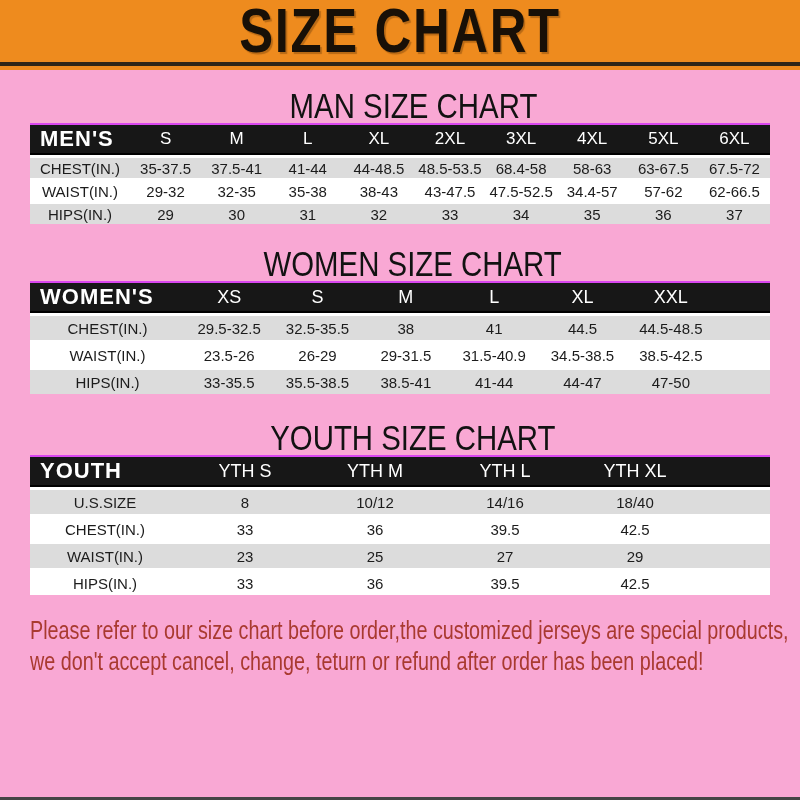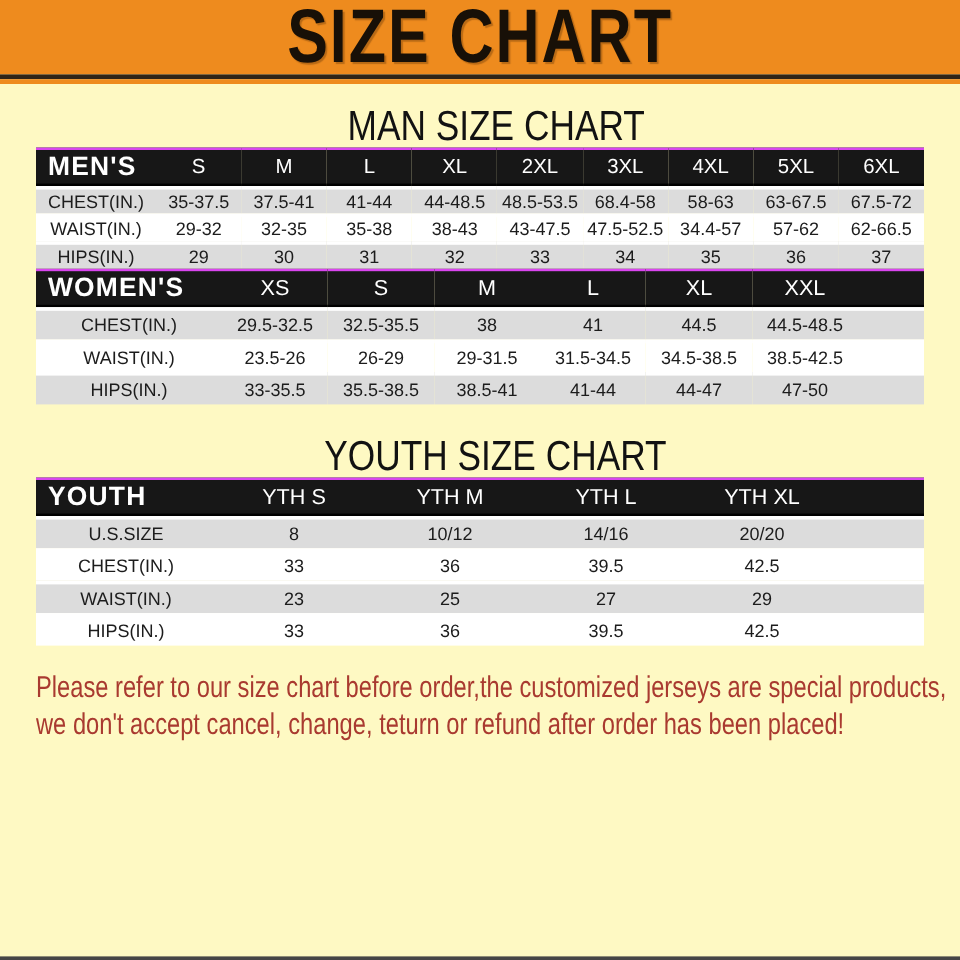--- a/index.html
+++ b/index.html
@@ -3,21 +3,21 @@
 <meta charset="utf-8">
 <style>
   * { margin: 0; padding: 0; box-sizing: border-box; }
   html, body { background: #ffffff; }
   body { font-family: "Liberation Sans", sans-serif; }
   .page {
     position: relative;
     width: 800px;
     height: 800px;
     margin: 0 auto;
-    background: #fef9c3;
+    background: #f9a8d4;
     overflow: hidden;
   }
 
   
   .banner {
     height: 62px;
     background: #ee8b1e;
     display: flex;
     align-items: center;
     justify-content: center;
@@ -182,20 +182,23 @@
           <td>32</td>
           <td>33</td>
           <td>34</td>
           <td>35</td>
           <td>36</td>
           <td>37</td>
         </tr>
       </tbody>
     </table>
 
+  <div class="section-title title-women">
+    <span>WOMEN SIZE CHART</span>
+  </div>
   <table class="size-table table-women">
       <thead>
         <tr>
           <th class="corner-label" style="width: 155px;">WOMEN'S</th>
           <th>XS</th>
           <th>S</th>
           <th>M</th>
           <th>L</th>
           <th>XL</th>
           <th>XXL</th>
@@ -211,21 +214,21 @@
           <td>41</td>
           <td>44.5</td>
           <td>44.5-48.5</td>
           <td style="width: 55px;"></td>
         </tr>
         <tr>
           <td style="width: 155px;">WAIST(IN.)</td>
           <td>23.5-26</td>
           <td>26-29</td>
           <td>29-31.5</td>
-          <td>31.5-34.5</td>
+          <td>31.5-40.9</td>
           <td>34.5-38.5</td>
           <td>38.5-42.5</td>
           <td style="width: 55px;"></td>
         </tr>
         <tr>
           <td style="width: 155px;">HIPS(IN.)</td>
           <td>33-35.5</td>
           <td>35.5-38.5</td>
           <td>38.5-41</td>
           <td>41-44</td>
@@ -249,21 +252,21 @@
           <th>YTH XL</th>
           <th style="width: 70px;"></th>
         </tr>
       </thead>
       <tbody>
         <tr>
           <td style="width: 150px;">U.S.SIZE</td>
           <td>8</td>
           <td>10/12</td>
           <td>14/16</td>
-          <td>20/20</td>
+          <td>18/40</td>
           <td style="width: 70px;"></td>
         </tr>
         <tr>
           <td style="width: 150px;">CHEST(IN.)</td>
           <td>33</td>
           <td>36</td>
           <td>39.5</td>
           <td>42.5</td>
           <td style="width: 70px;"></td>
         </tr>

